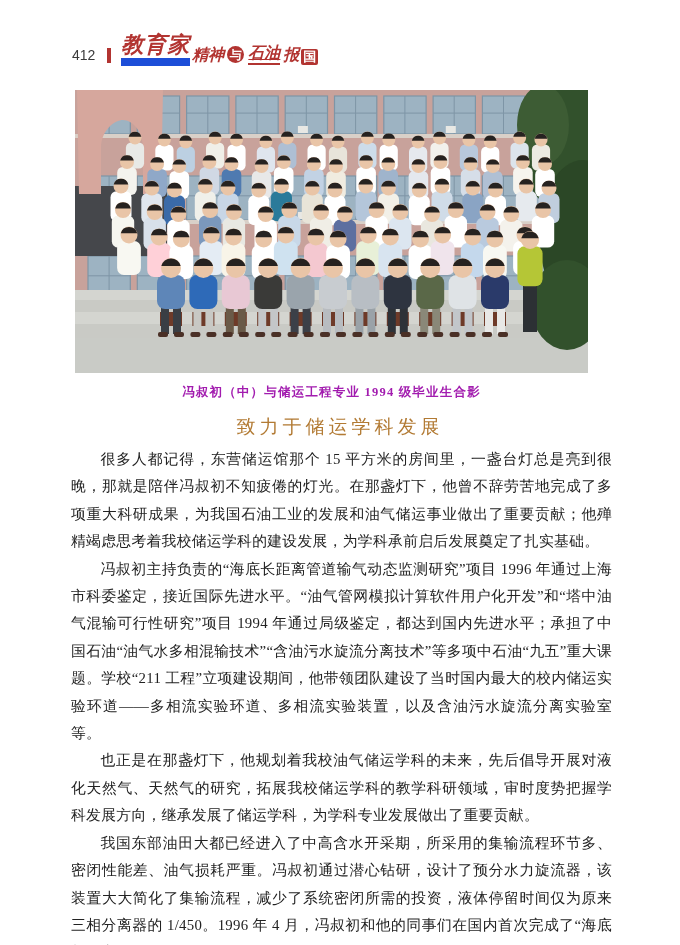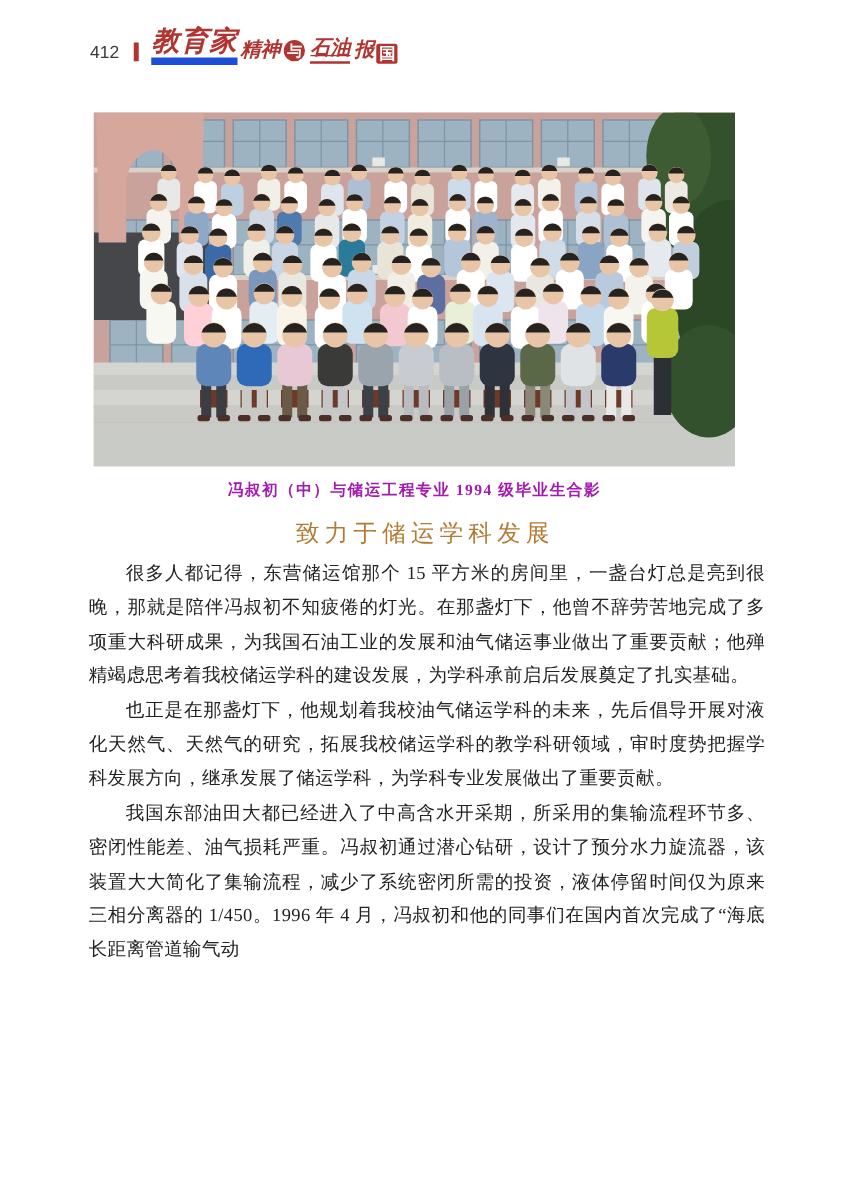--- a/index.html
+++ b/index.html
@@ -1,25 +1,25 @@
 <!DOCTYPE html>
 <html><head>
 <meta charset="utf-8">
 <style>
   html,body{margin:0;padding:0;background:#ffffff;}
   .page{
     position:relative;width:680px;height:945px;background:#ffffff;overflow:hidden;
     font-family:"Liberation Serif","DejaVu Serif",serif;color:#222;
   }
   
-  .page-header{position:absolute;top:22px;left:72px;display:flex;align-items:flex-end;}
+  .page-header{position:absolute;top:34px;left:72px;display:flex;align-items:flex-end;}
   .page-num{font-family:"Liberation Sans","DejaVu Sans",sans-serif;font-size:14px;color:#3a3a3a;line-height:1;padding-bottom:4px;}
   .red-bar{display:inline-block;width:4px;height:15px;background:#b23431;margin:0 10px 3px 12px;}
   .logo{display:flex;align-items:flex-end;color:#b23431;font-weight:700;font-style:italic;line-height:1;}
-  .lg-big{font-size:22px;border-bottom:6px solid #1d4ed8;padding-bottom:2px;letter-spacing:1px;}
+  .lg-big{font-size:22px;border-bottom:8px solid #1d4ed8;padding-bottom:2px;letter-spacing:1px;}
   .lg-med{font-size:16px;margin:0 1px 1px 2px;padding-bottom:2px;}
   .lg-underline{border-bottom:2px solid #b23431;text-decoration:underline;}
   .lg-circle{width:17px;height:17px;border-radius:50%;background:#b23431;color:#fff;font-size:12px;
     display:flex;align-items:center;justify-content:center;font-style:normal;margin:0 2px 3px 2px;}
   .lg-seal{background:#b23431;color:#fff;font-size:13px;font-style:normal;border-radius:2px;
     padding:1px 2px 2px 2px;margin:0 0 1px 1px;}
   
   .photo-figure{position:absolute;top:90px;left:75px;width:513px;margin:0;}
   .photo-frame{width:513px;height:283px;overflow:hidden;background:#c8a29b;}
   .photo-frame svg{display:block;}
@@ -513,17 +513,18 @@
           <path d="M410.3,176.0 A10,10 0 0 1 429.7,176.0 Z" fill="#262220"></path>
         </svg>
     </div>
     <figcaption class="photo-caption">冯叔初（中）与储运工程专业 1994 级毕业生合影</figcaption>
   </figure>
 
   <h1 class="section-heading">致力于储运学科发展</h1>
 
   <div class="article-body" id="article-paragraphs">
       <p>很多人都记得，东营储运馆那个 15 平方米的房间里，一盏台灯总是亮到很晚，那就是陪伴冯叔初不知疲倦的灯光。在那盏灯下，他曾不辞劳苦地完成了多项重大科研成果，为我国石油工业的发展和油气储运事业做出了重要贡献；他殚精竭虑思考着我校储运学科的建设发展，为学科承前启后发展奠定了扎实基础。</p>
+      <p>冯叔初主持负责的“海底长距离管道输气动态监测研究”项目 1996 年通过上海市科委鉴定，接近国际先进水平。“油气管网模拟计算软件用户化开发”和“塔中油气混输可行性研究”项目 1994 年通过局级鉴定，都达到国内先进水平；承担了中国石油“油气水多相混输技术”“含油污水旋流分离技术”等多项中石油“九五”重大课题。学校“211 工程”立项建设期间，他带领团队建设了当时国内最大的校内储运实验环道——多相流实验环道、多相流实验装置，以及含油污水旋流分离实验室等。</p>
       <p>也正是在那盏灯下，他规划着我校油气储运学科的未来，先后倡导开展对液化天然气、天然气的研究，拓展我校储运学科的教学科研领域，审时度势把握学科发展方向，继承发展了储运学科，为学科专业发展做出了重要贡献。</p>
       <p>我国东部油田大都已经进入了中高含水开采期，所采用的集输流程环节多、密闭性能差、油气损耗严重。冯叔初通过潜心钻研，设计了预分水力旋流器，该装置大大简化了集输流程，减少了系统密闭所需的投资，液体停留时间仅为原来三相分离器的 1/450。1996 年 4 月，冯叔初和他的同事们在国内首次完成了“海底长距离管道输气动</p>
     </div>
 
 </div>
 
 </body></html>

